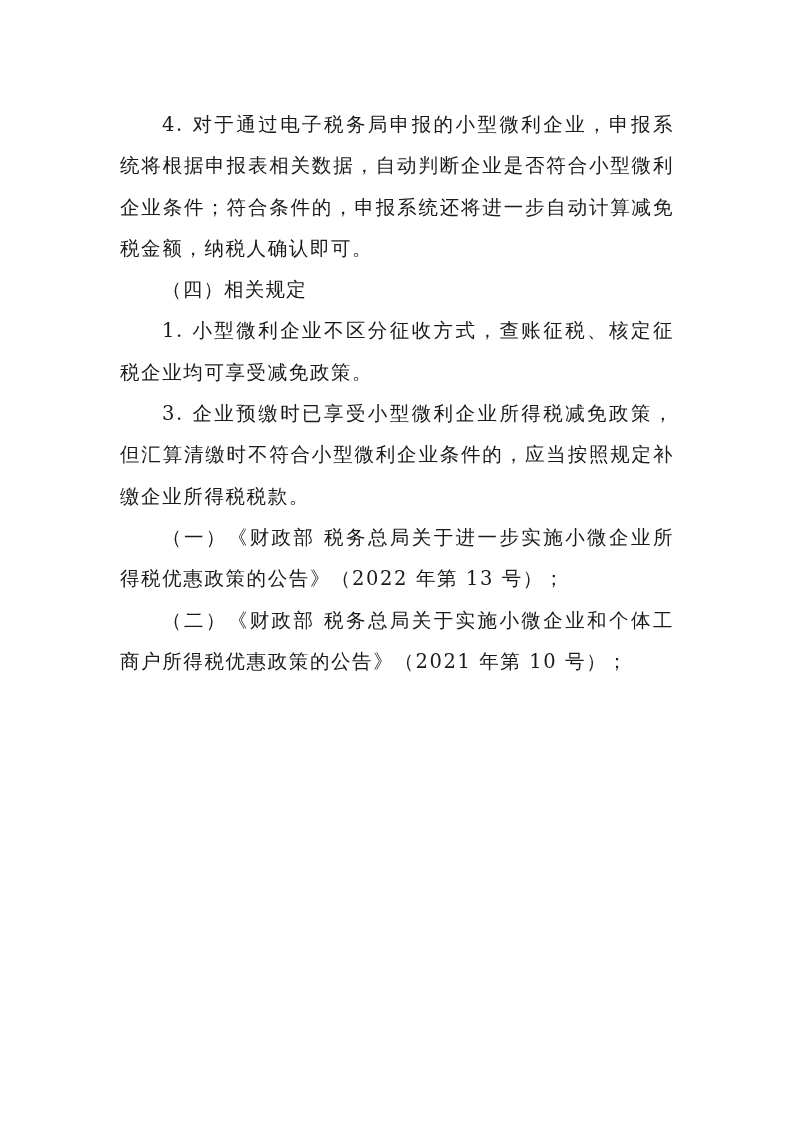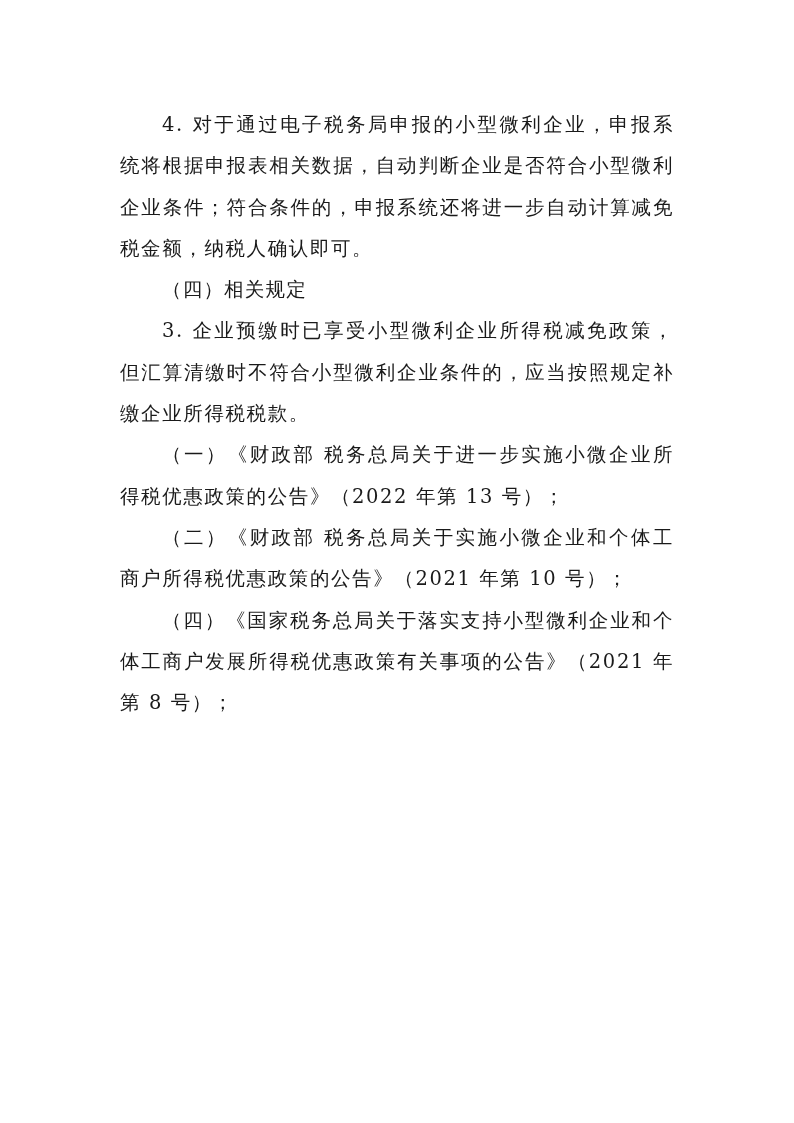--- a/index.html
+++ b/index.html
@@ -39,17 +39,17 @@
     .sub {
       letter-spacing: 1.2px;
     }
   </style>
 </head>
 <body>
 
 <div class="page">
   <p class="para">4. 对于通过电子税务局申报的小型微利企业，申报系统将根据申报表相关数据，自动判断企业是否符合小型微利企业条件；符合条件的，申报系统还将进一步自动计算减免税金额，纳税人确认即可。</p>
   <p class="para sub">（四）相关规定</p>
+  <p class="para">1. 小型微利企业不区分征收方式，查账征税、核定征税企业均可享受减免政策。</p>
   <p class="para">3. 企业预缴时已享受小型微利企业所得税减免政策，但汇算清缴时不符合小型微利企业条件的，应当按照规定补缴企业所得税税款。</p>
   <p class="para">（一）《财政部 税务总局关于进一步实施小微企业所得税优惠政策的公告》（2022 年第 13 号）；</p>
   <p class="para">（二）《财政部 税务总局关于实施小微企业和个体工商户所得税优惠政策的公告》（2021 年第 10 号）；</p>
-  <p class="para">（四）《国家税务总局关于落实支持小型微利企业和个体工商户发展所得税优惠政策有关事项的公告》（2021 年第 8 号）；</p>
 </div>
 
 </body></html>

